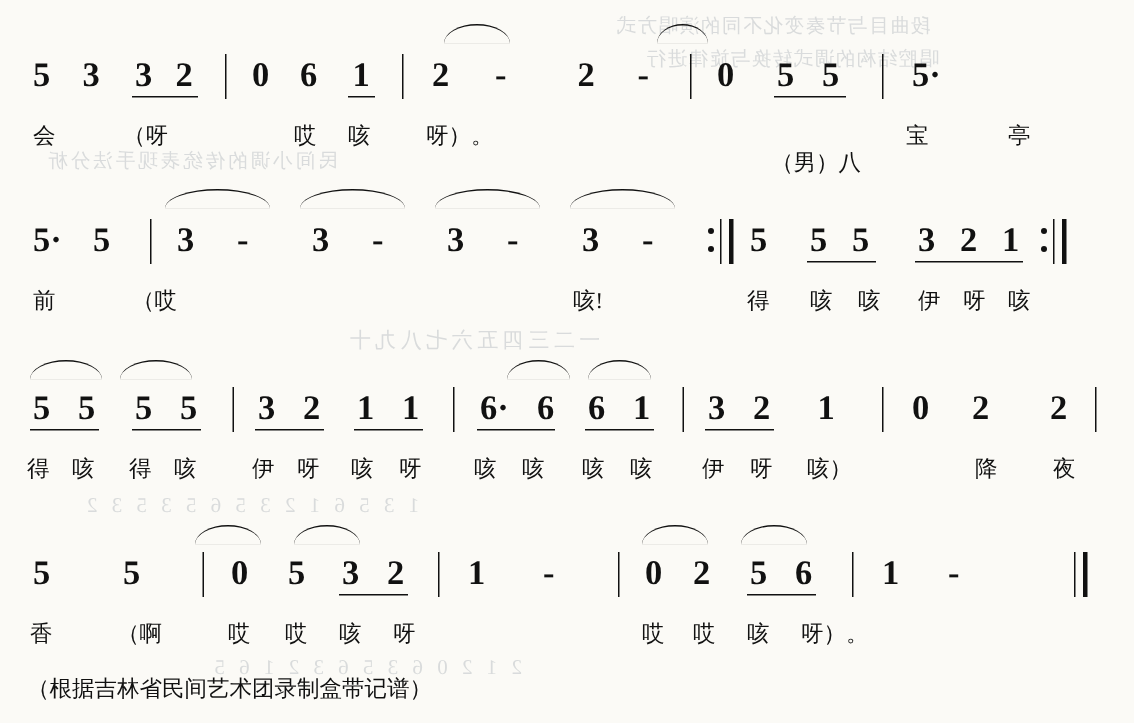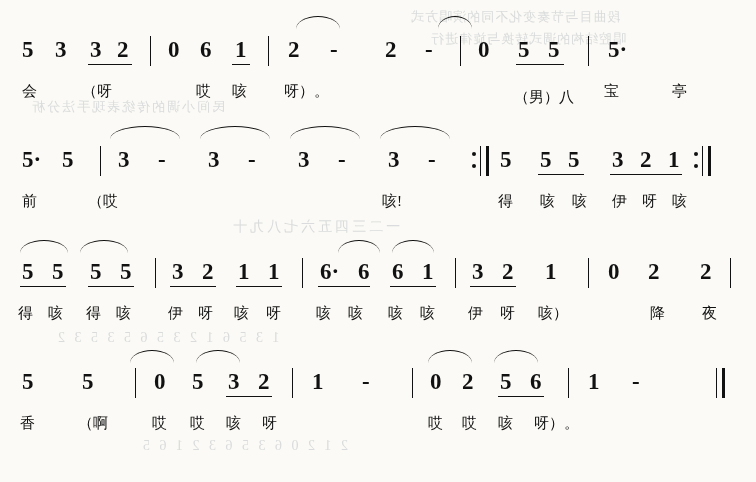--- a/index.html
+++ b/index.html
@@ -149,21 +149,21 @@
         <div class="bar" style="left:588px; top:6px;"></div>
 
         <span class="n" style="left:608px; top:8px;">5·</span>
       </div>
       <div class="lyr">
         <span class="ly" style="left:22px;  top:10px;">会</span>
         <span class="ly" style="left:82px;  top:10px;">（呀</span>
         <span class="ly" style="left:196px; top:10px;">哎</span>
         <span class="ly" style="left:232px; top:10px;">咳</span>
         <span class="ly" style="left:284px; top:10px;">呀）。</span>
-        <span class="ly" style="left:514px; top:16px;">（男）八</span>
+        <span class="ly" style="left:514px; top:28px;">（男）八</span>
         <span class="ly" style="left:604px; top:10px;">宝</span>
         <span class="ly" style="left:672px; top:10px;">亭</span>
       </div>
     </div>
 
     <div class="sys" style="top:140px;">
       <div class="notes">
         <div class="slur" style="left:110px; top:-14px; width:70px;"></div>
         <div class="slur" style="left:200px; top:-14px; width:70px;"></div>
         <div class="slur" style="left:290px; top:-14px; width:70px;"></div>
@@ -319,14 +319,15 @@
         <span class="ly" style="left:190px; top:10px;">哎</span>
         <span class="ly" style="left:226px; top:10px;">咳</span>
         <span class="ly" style="left:262px; top:10px;">呀</span>
         <span class="ly" style="left:428px; top:10px;">哎</span>
         <span class="ly" style="left:462px; top:10px;">哎</span>
         <span class="ly" style="left:498px; top:10px;">咳</span>
         <span class="ly" style="left:534px; top:10px;">呀）。</span>
       </div>
     </div>
 
+    <div class="footer" style="left:18px; top:450px;">（根据吉林省民间艺术团录制盒带记谱）</div>
   </div>
 </div>
 
 </body></html>

